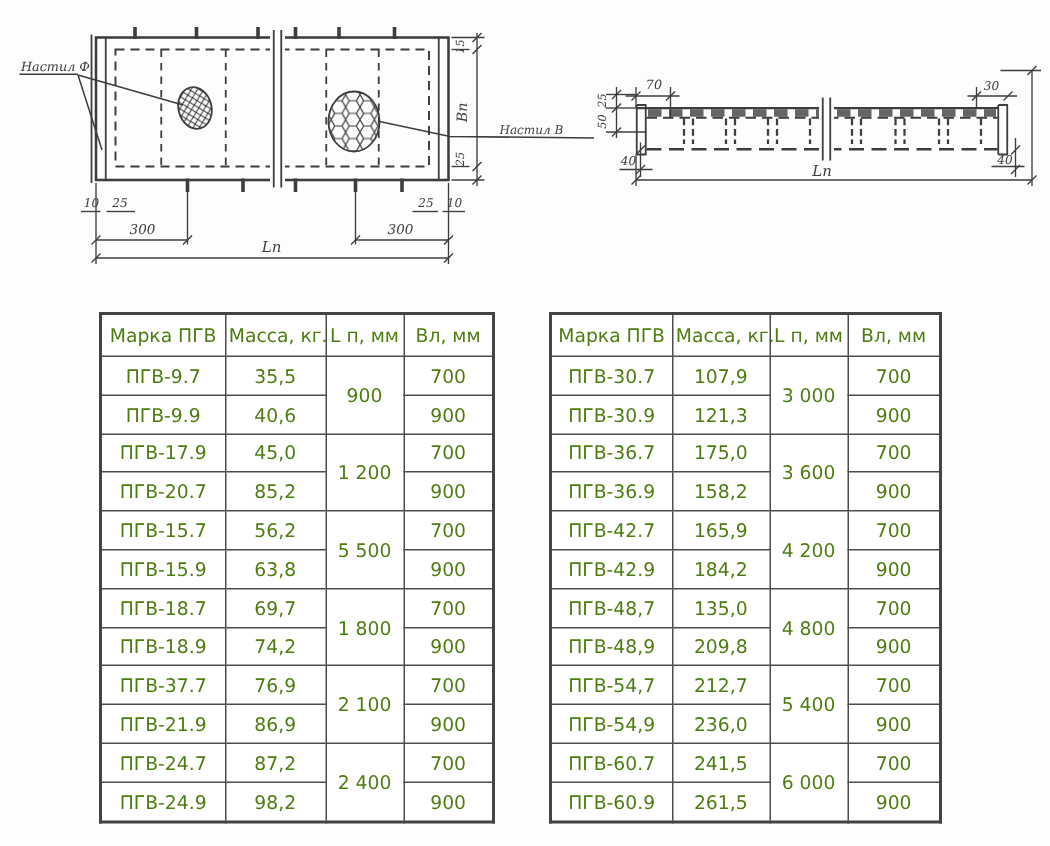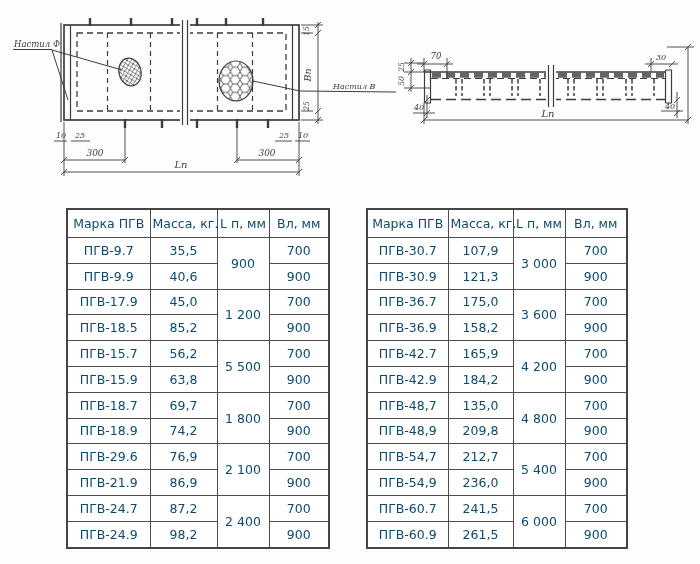--- a/index.html
+++ b/index.html
@@ -9,21 +9,21 @@
     font-family:"DejaVu Sans","Liberation Sans",sans-serif;
     color:#3a3a3a;
     overflow:hidden;
   }
   .page{position:absolute;inset:0;text-decoration:underline;}
   svg text{font-family:"DejaVu Serif","Liberation Serif",serif;font-style:italic;fill:#3c3c3c;}
   .pgv-table{
     position:absolute;top:208px;
     border-collapse:collapse;table-layout:fixed;
     background:#fff;
-    font-size:12.5px;color:#0c4a6e;
+    font-size:12.5px;color:#4d7c0f;
   }
   .pgv-table.left{left:66px;width:262px;}
   .pgv-table.right{left:366px;width:260px;}
   .pgv-table, .pgv-table th, .pgv-table td{border:1px solid #4c4c4c;}
   .pgv-table{border:2px solid #444;}
   .pgv-table th{
     height:27px;font-weight:normal;text-align:center;vertical-align:middle;
     white-space:nowrap;padding:0 2px;font-size:12.5px;
   }
   .pgv-table td{
@@ -230,21 +230,21 @@
         <td>40,6</td>
         <td>900</td>
       </tr>
       <tr>
         <td>ПГВ-17.9</td>
         <td>45,0</td>
         <td rowspan="2">1 200</td>
         <td>700</td>
       </tr>
       <tr>
-        <td>ПГВ-18.5</td>
+        <td>ПГВ-20.7</td>
         <td>85,2</td>
         <td>900</td>
       </tr>
       <tr>
         <td>ПГВ-15.7</td>
         <td>56,2</td>
         <td rowspan="2">5 500</td>
         <td>700</td>
       </tr>
       <tr>
@@ -257,21 +257,21 @@
         <td>69,7</td>
         <td rowspan="2">1 800</td>
         <td>700</td>
       </tr>
       <tr>
         <td>ПГВ-18.9</td>
         <td>74,2</td>
         <td>900</td>
       </tr>
       <tr>
-        <td>ПГВ-29.6</td>
+        <td>ПГВ-37.7</td>
         <td>76,9</td>
         <td rowspan="2">2 100</td>
         <td>700</td>
       </tr>
       <tr>
         <td>ПГВ-21.9</td>
         <td>86,9</td>
         <td>900</td>
       </tr>
       <tr>

